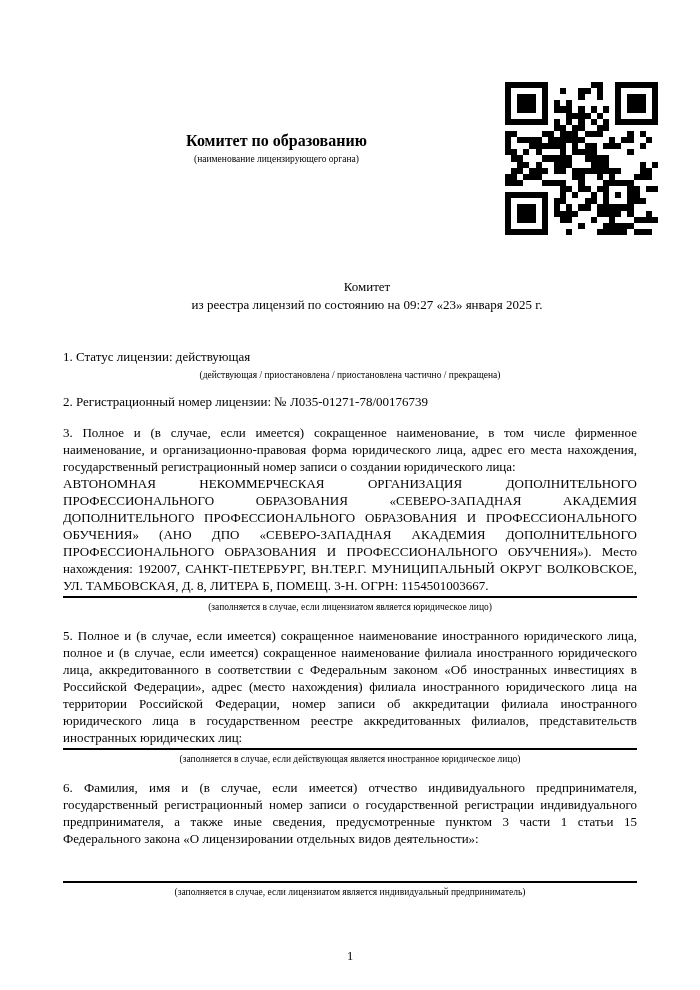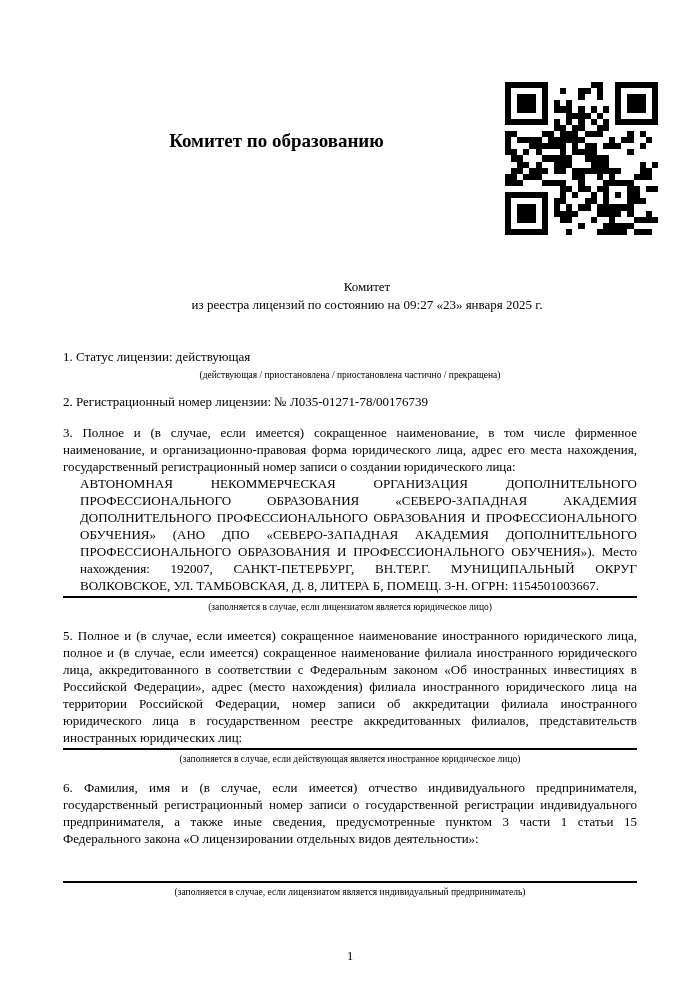--- a/index.html
+++ b/index.html
@@ -7,47 +7,48 @@
     position:relative;
     width:700px;height:990px;
     background:#ffffff;
     color:#000;
     font-family:"Liberation Serif", serif;
     overflow:hidden;
   }
   
   .header{position:relative;height:235px;}
   .header-left{position:absolute;left:63px;top:130px;width:427px;text-align:center;}
-  .org-name{font-size:19px;font-weight:bold;line-height:22px;}
+  .org-name{font-size:16px;font-weight:bold;line-height:22px;}
   .org-caption{font-size:9.5px;margin-top:2px;}
   .qr{position:absolute;left:505px;top:82px;width:153px;height:153px;}
   .qr svg{display:block;width:153px;height:153px;}
   
   .content{margin:0 63px;font-size:13px;line-height:17px;}
   .extract-head{margin-top:43px;text-align:center;padding-left:34px;line-height:18px;}
   .item{text-align:justify;}
   .item p{margin:0;}
   .single{margin-top:12px;}
   .first-item{margin-top:34px;}
   .sub-caption{font-size:9.5px;text-align:center;margin-top:4px;line-height:12px;}
   .para{margin-top:14px;}
-  .value-block{text-align:justify;margin-left:17px;}
+  .value-block{text-align:justify;}
   .rule{border-top:2px solid #000;height:0;margin-top:2px;}
   .rule-gap{margin-top:34px;}
   .fill-caption{font-size:9.5px;text-align:center;margin-top:3px;line-height:12px;font-family:Liberation Serif, serif;}
   .page-number{position:absolute;bottom:26px;left:0;width:700px;text-align:center;font-size:12.5px;}
 </style>
 </head>
 <body>
 
 <div class="page">
 
   <div class="header">
     <div class="header-left">
       <div class="org-name">Комитет по образованию</div>
+      <div class="org-caption">(наименование лицензирующего органа)</div>
     </div>
     <div class="qr" id="qr">
         <svg viewBox="0 0 25 25" shape-rendering="crispEdges" xmlns="http://www.w3.org/2000/svg">
           <g fill="#000">
             <rect x="0" y="0" width="1" height="1"></rect>
             <rect x="1" y="0" width="1" height="1"></rect>
             <rect x="2" y="0" width="1" height="1"></rect>
             <rect x="3" y="0" width="1" height="1"></rect>
             <rect x="4" y="0" width="1" height="1"></rect>
             <rect x="5" y="0" width="1" height="1"></rect>

